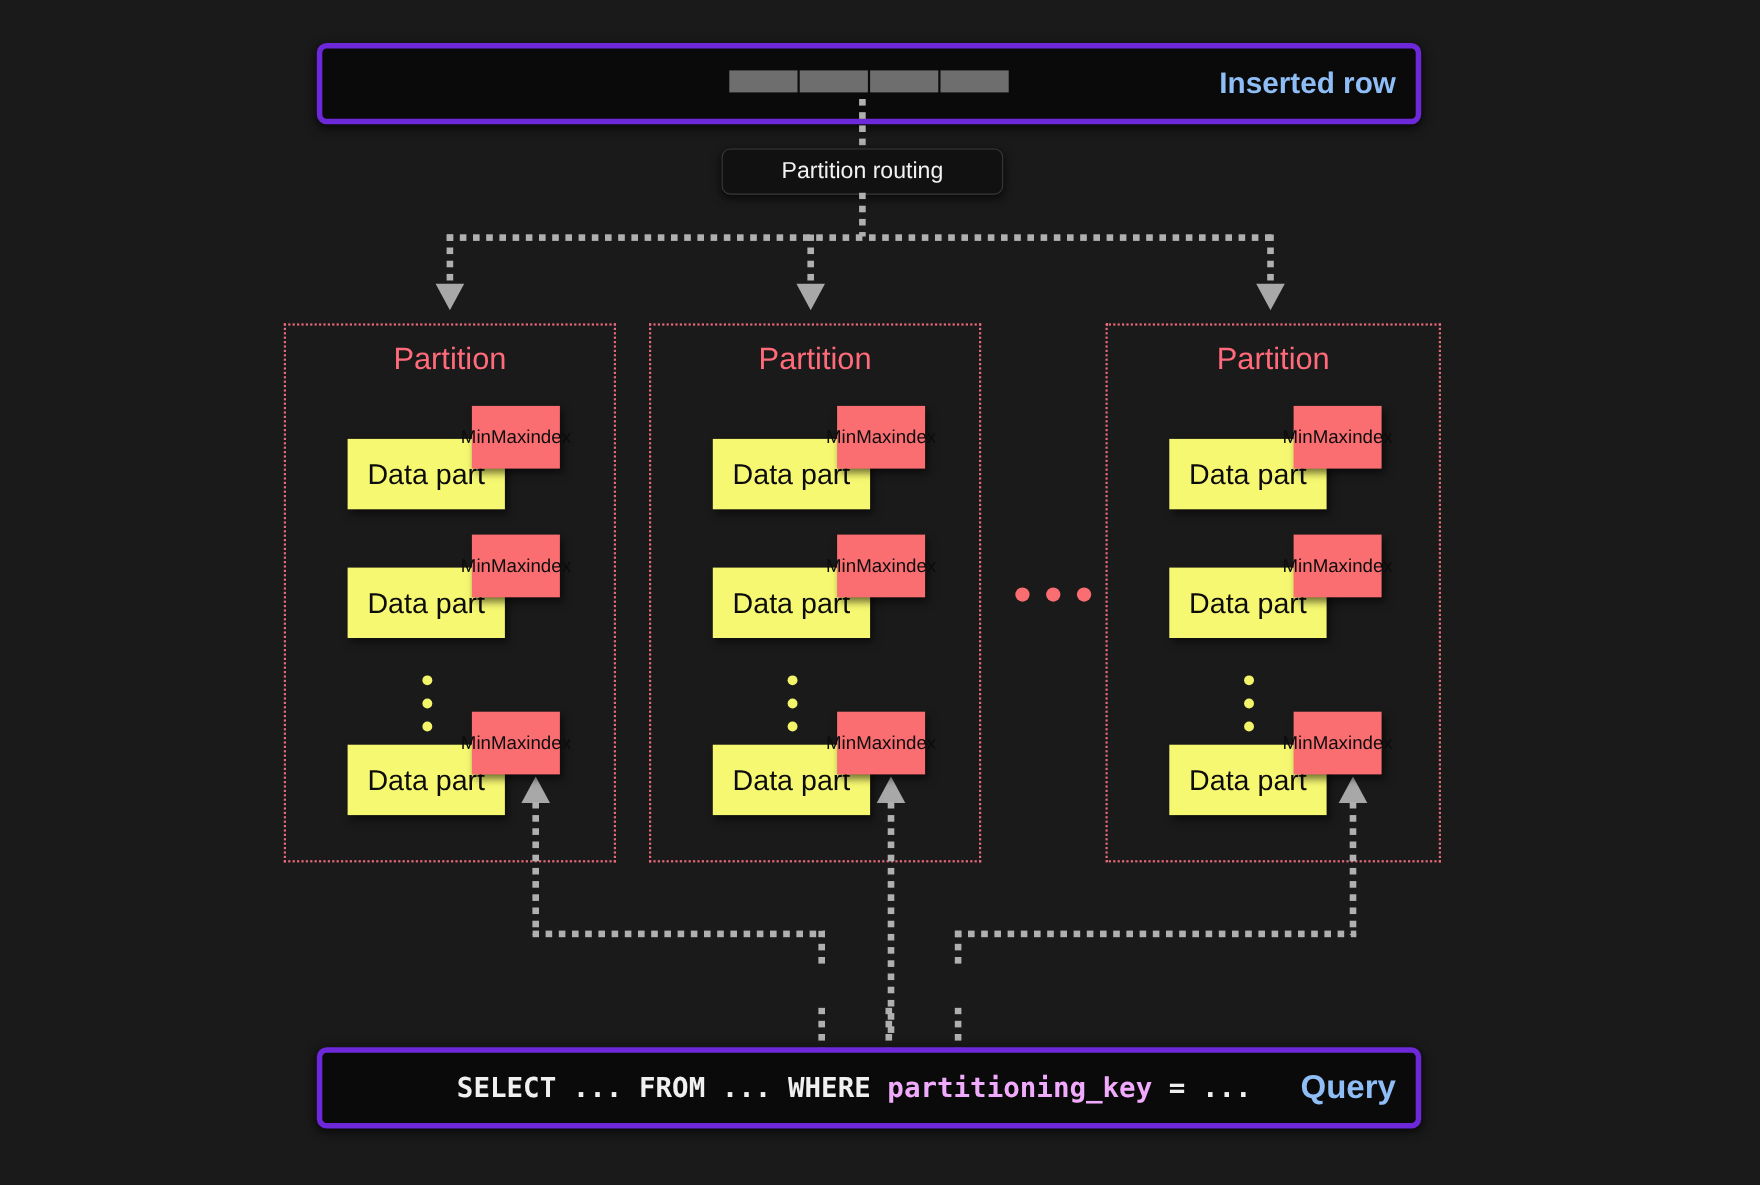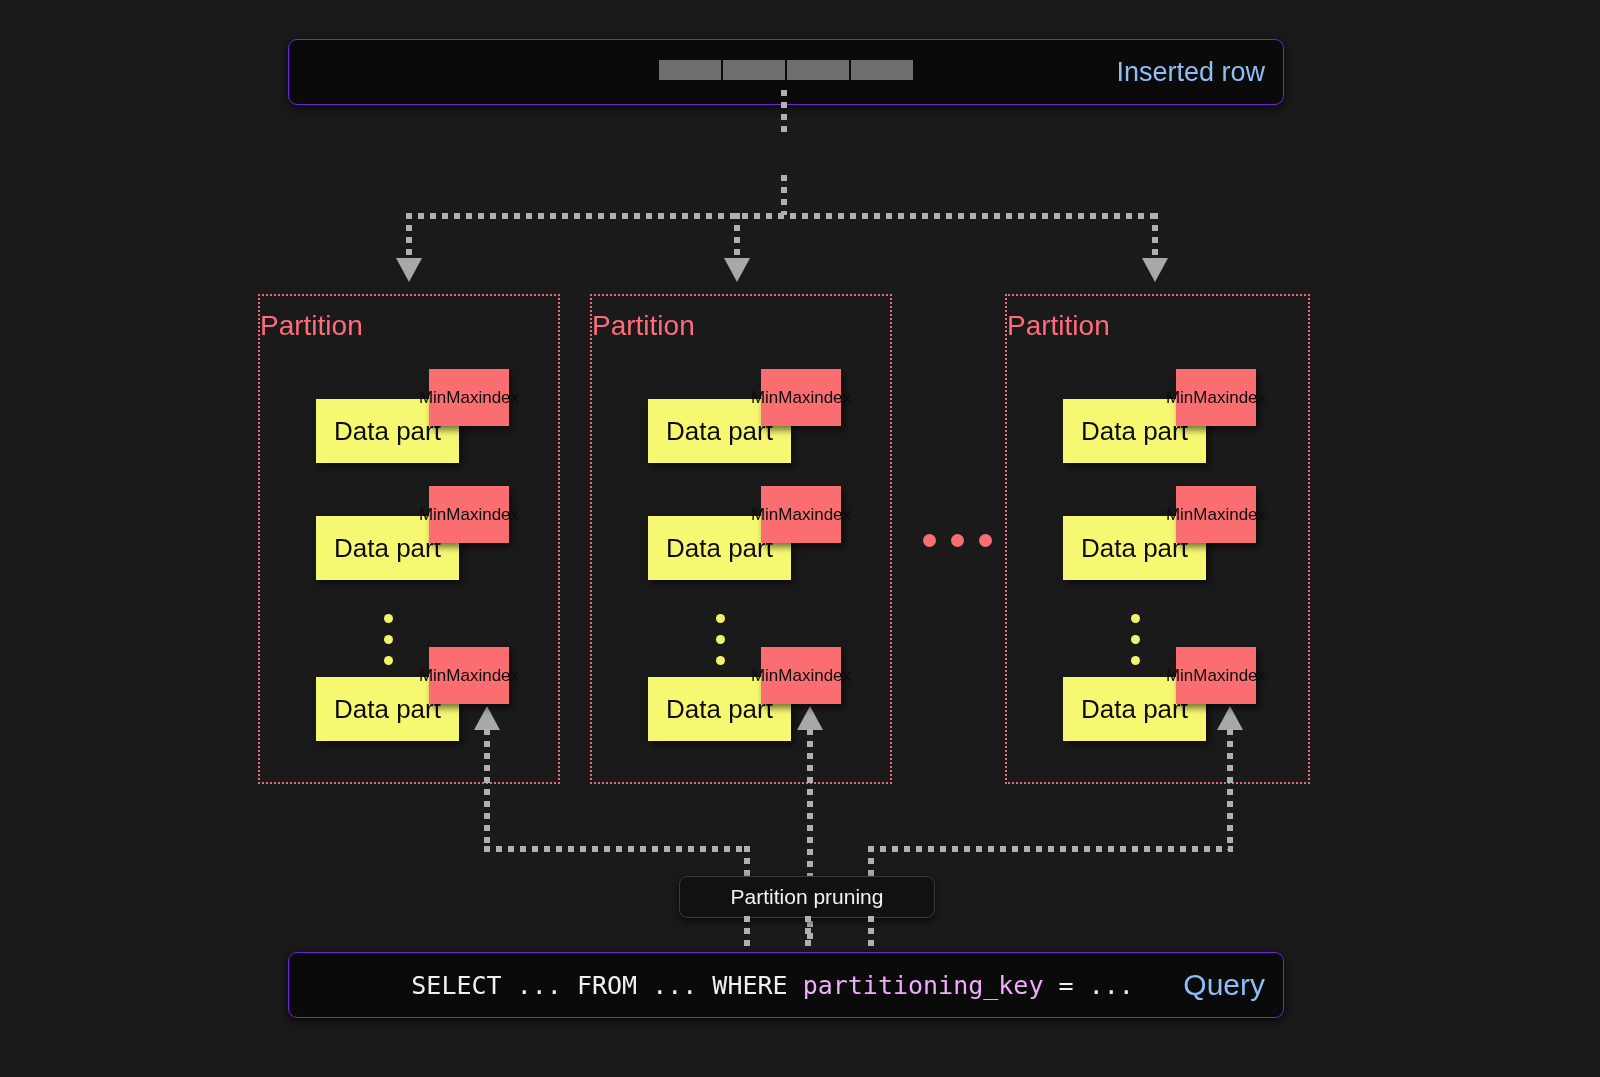--- a/index.html
+++ b/index.html
@@ -19,23 +19,24 @@
     left: 0; top: 0;
     width: 1600px;
     height: 1077px;
     background: #1a1a1a;
   }
 
   
   .bar {
     position: absolute;
     background: #0a0a0a;
-    border: 1px solid #6d28d9;
+    border: 5px solid #6d28d9;
     border-radius: 9px;
     box-shadow: 0 3px 10px rgba(0,0,0,.75);
+    font-weight: bold;
   }
   #inserted-row-bar {
     left: 288px; top: 39px; width: 994px; height: 64px;
   }
   #inserted-row-label {
     position: absolute;
     right: 18px; top: 50%;
     transform: translateY(-50%);
     color: #8fbdf5;
     font-size: 27px;
@@ -100,21 +101,21 @@
   .partition {
     position: absolute;
     top: 294px;
     height: 490px;
     border: 2px dotted #e8697a;
     box-sizing: border-box;
   }
   .partition-title {
     position: absolute;
     left: 0; right: 0; top: 16px;
-    text-align: left;
+    text-align: center;
     color: #ff6b7a;
     font-size: 28px;
     line-height: 1;
   }
 
   
   .part-group { position: absolute; }
   .data-part {
     position: absolute;
     left: 0; top: 30px;
@@ -216,20 +217,21 @@
       <div class="row-cell"></div>
       <div class="row-cell"></div>
       <div class="row-cell"></div>
       <div class="row-cell"></div>
     </div>
     <div id="inserted-row-label">Inserted row</div>
   </div>
 
   <div class="vline" style="left:781px; top:90px; height:46px;"></div>
 
+  <div class="pill" id="partition-routing-box">Partition routing</div>
 
   <div class="vline" style="left:781px; top:175px; height:40px;"></div>
 
   <div class="hline" style="left:406px; top:213px; width:752px;"></div>
 
   <div class="vline" style="left:406px; top:213px; height:48px;"></div>
   <div class="arrow-down" style="left:396px; top:258px;"></div>
 
   <div class="vline" style="left:734px; top:213px; height:48px;"></div>
   <div class="arrow-down" style="left:724px; top:258px;"></div>
@@ -362,21 +364,20 @@
 
   <div class="arrow-up" style="left:1217px; top:706px;"></div>
   <div class="vline" style="left:1227px; top:729px; height:121px;"></div>
 
   <div class="hline" style="left:484px; top:846px; width:266px;"></div>
   <div class="hline" style="left:868px; top:846px; width:365px;"></div>
 
   <div class="vline" style="left:744px; top:846px; height:32px;"></div>
   <div class="vline" style="left:868px; top:846px; height:32px;"></div>
 
-  <div class="pill" id="partition-pruning-box">Partition pruning</div>
 
   <div class="vline" style="left:744px; top:916px; height:36px;"></div>
   <div class="vline" style="left:805px; top:916px; height:36px;"></div>
   <div class="vline" style="left:868px; top:916px; height:36px;"></div>
 
   <div class="bar" id="query-bar">
     <div id="query-text">
       <span>SELECT ... FROM ... WHERE </span><span class="kw-key">partitioning_key</span><span> = ...</span>
     </div>
     <div id="query-label">Query</div>

